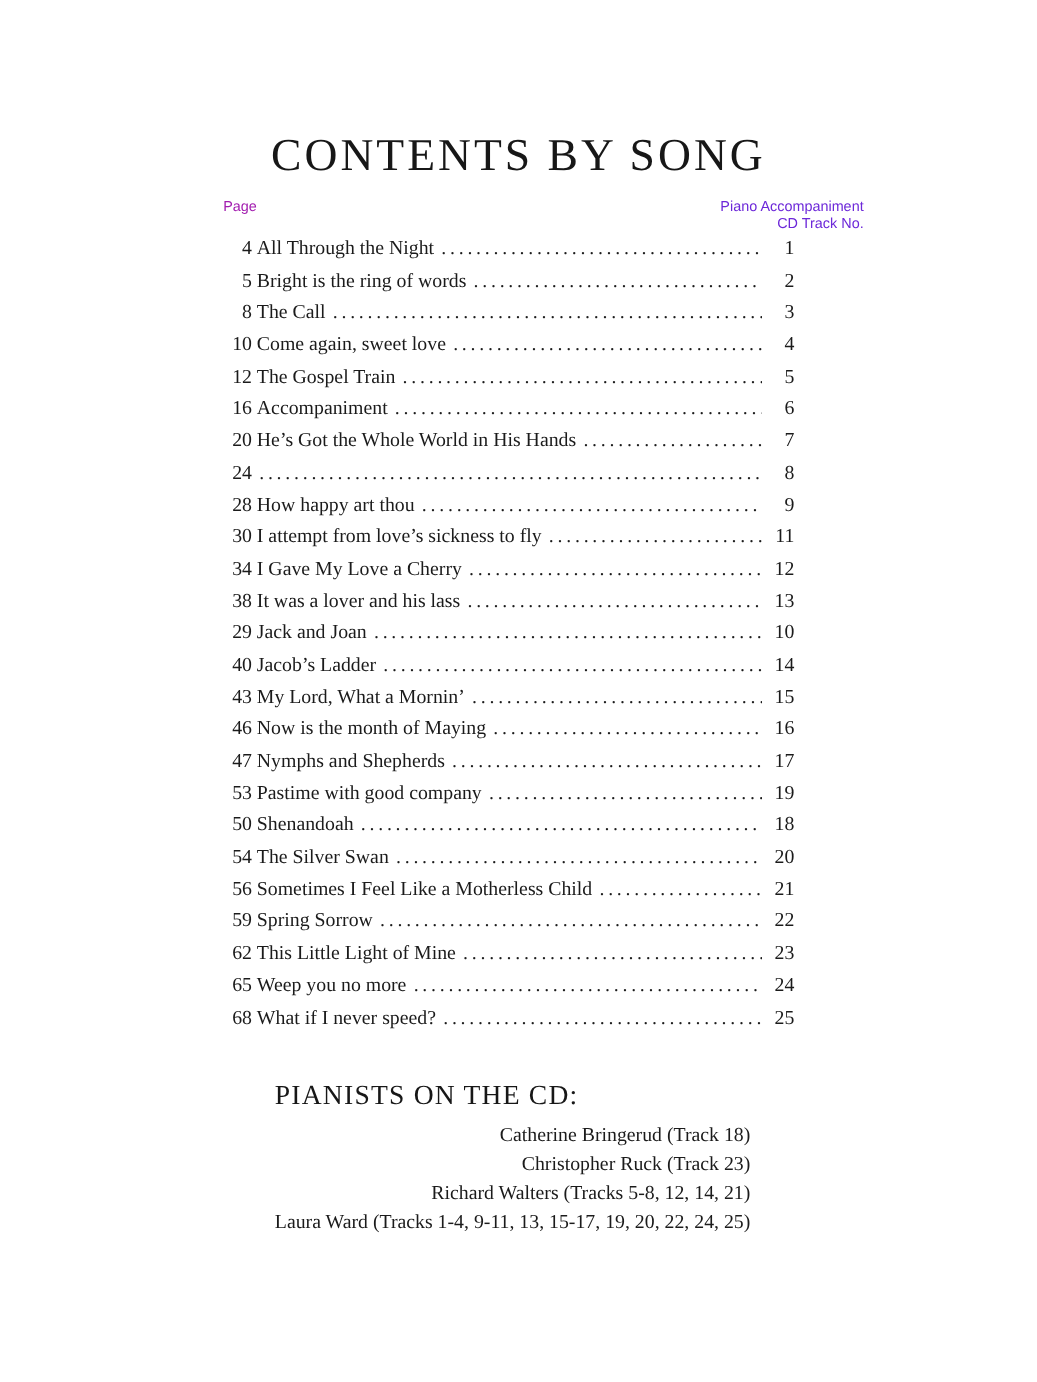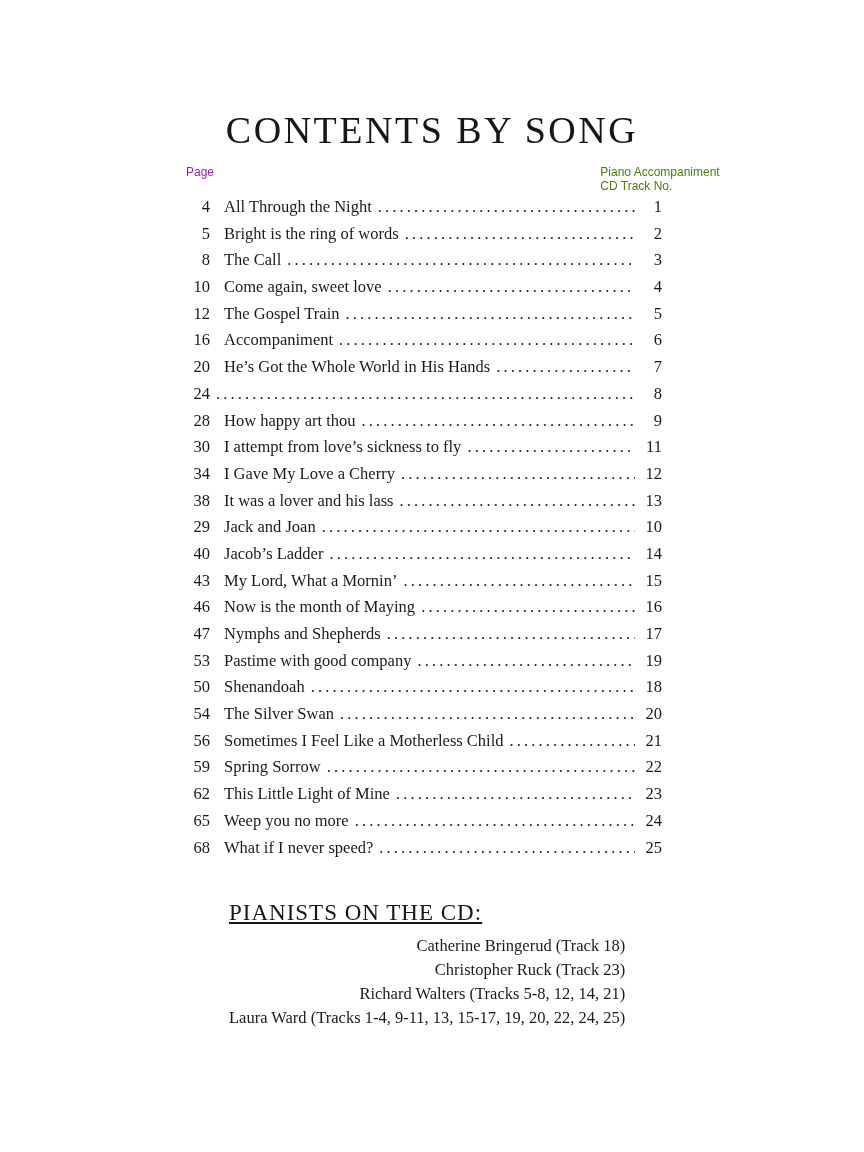--- a/index.html
+++ b/index.html
@@ -33,25 +33,25 @@
     left: 186px;
     font-family: "Liberation Sans", "DejaVu Sans", sans-serif;
     font-size: 12px;
     color: #a21caf;
   }
   .col-header-track {
     position: absolute;
     top: 165px;
     left: 660px;
     transform: translateX(-50%);
-    text-align: left;
+    text-align: right;
     font-family: "Liberation Sans", "DejaVu Sans", sans-serif;
     font-size: 12px;
     line-height: 14px;
-    color: #4d7c0f;
+    color: #6d28d9;
     white-space: nowrap;
   }
 
   .toc-list {
     position: absolute;
     top: 197px;
     left: 157px;
     width: 505px;
   }
   .toc-row {
@@ -60,21 +60,21 @@
     height: 26.7px;
     font-size: 16.5px;
     white-space: nowrap;
   }
   .toc-page-number {
     width: 53px;
     flex: 0 0 53px;
     text-align: right;
   }
   .toc-song-title {
-    margin-left: 14px;
+    margin-left: 4px;
     flex: 0 0 auto;
   }
   .toc-dot-leader {
     flex: 1 1 auto;
     overflow: hidden;
     margin-left: 6px;
     margin-right: 5px;
     letter-spacing: -0.5px;
     color: #1b1b1b;
   }
@@ -90,21 +90,20 @@
     left: 229px;
   }
   .pianists-heading {
     font-size: 23px;
     line-height: 27px;
     letter-spacing: 1px;
     font-weight: normal;
     color: #171717;
     margin: 0 0 8px 0;
     white-space: nowrap;
-    text-decoration: underline;
   }
   .pianist-entry {
     font-size: 16.5px;
     line-height: 24px;
     white-space: nowrap;
     text-align: right;
   }
 </style>
 </head>
 <body>

